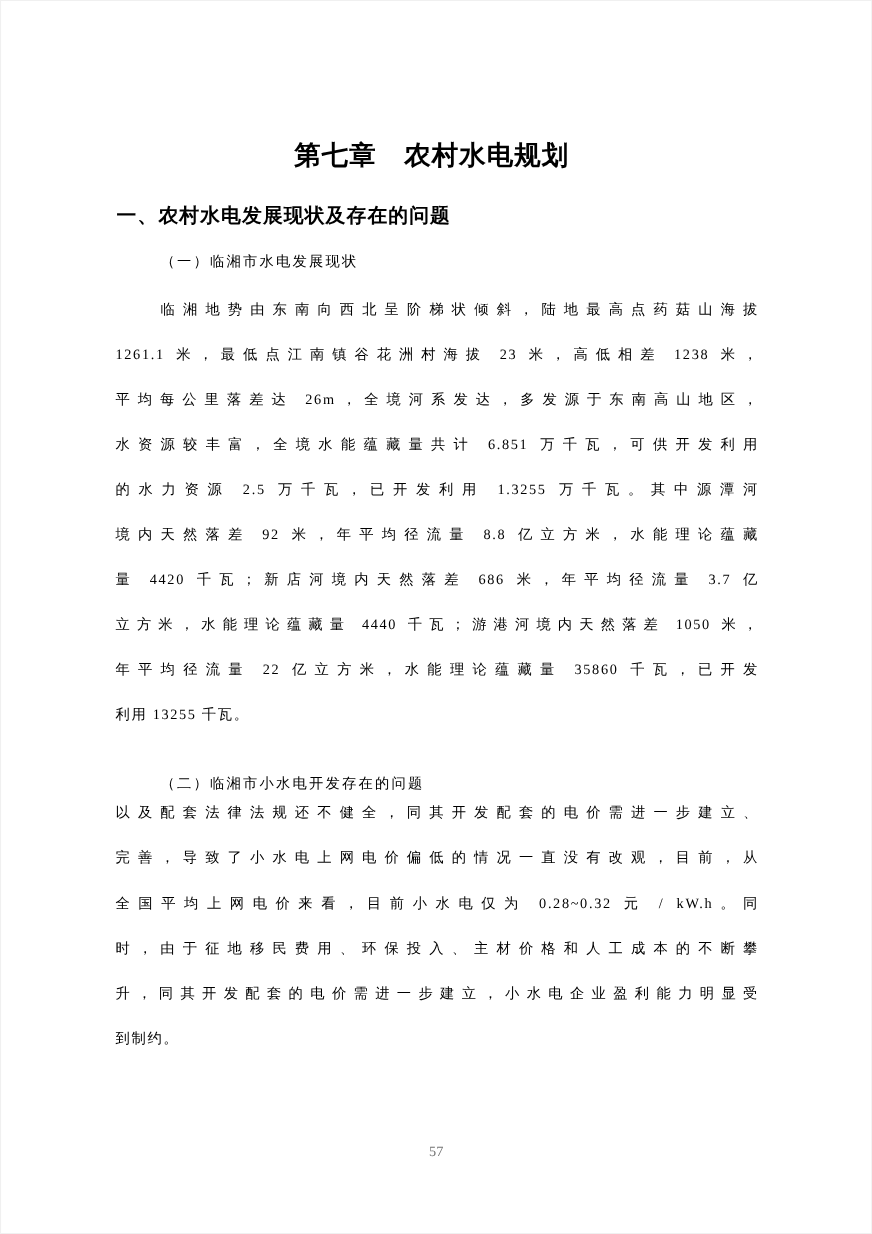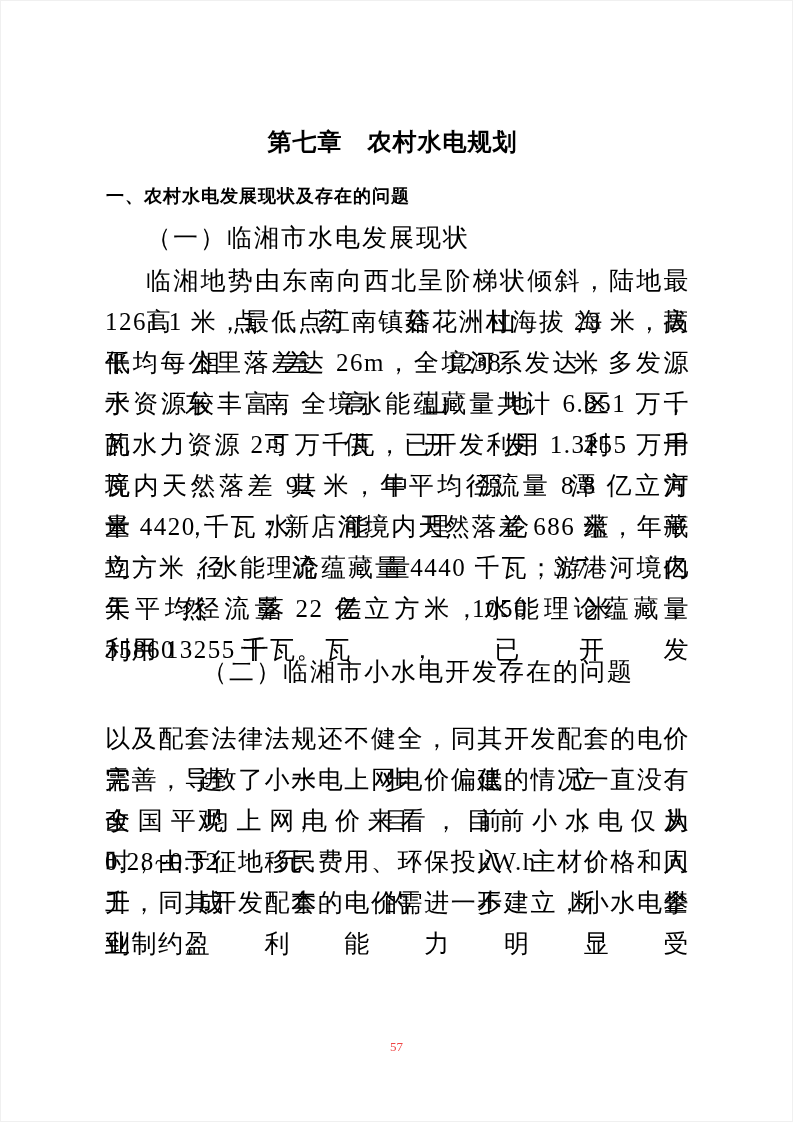--- a/index.html
+++ b/index.html
@@ -37,27 +37,27 @@
     font-family: "Liberation Sans", "DejaVu Sans", sans-serif;
     font-weight: bold;
     font-size: 18px;
     line-height: 30px;
     letter-spacing: 1px;
   }
   .block {
     position: absolute;
     left: 105px;
     width: 585px;
-    font-size: 25px;
+    font-size: 13px;
     line-height: 41px;
     letter-spacing: 1.5px;
   }
   .sub1 { top: 217px; }
   .para1 { top: 260px; }
-  .sub2 { top: 651px; text-align: center; }
+  .sub2 { top: 691px; }
   .para2 { top: 718px; }
   .line {
     height: 41px;
     line-height: 41px;
     white-space: nowrap;
   }
   .jline {
     white-space: normal;
     text-align: justify;
     text-align-last: justify;
@@ -70,21 +70,21 @@
     letter-spacing: 2px;
   }
   .page-number {
     position: absolute;
     top: 1038px;
     left: 0;
     right: 0;
     text-align: center;
     font-size: 13px;
     line-height: 18px;
-    color: #ef4444;
+    color: #737373;
   }
 </style>
 </head>
 <body>
 
 <div class="page">
 
   <div class="doc-title">第七章　农村水电规划</div>
 
   <div class="h1">一、农村水电发展现状及存在的问题</div>

